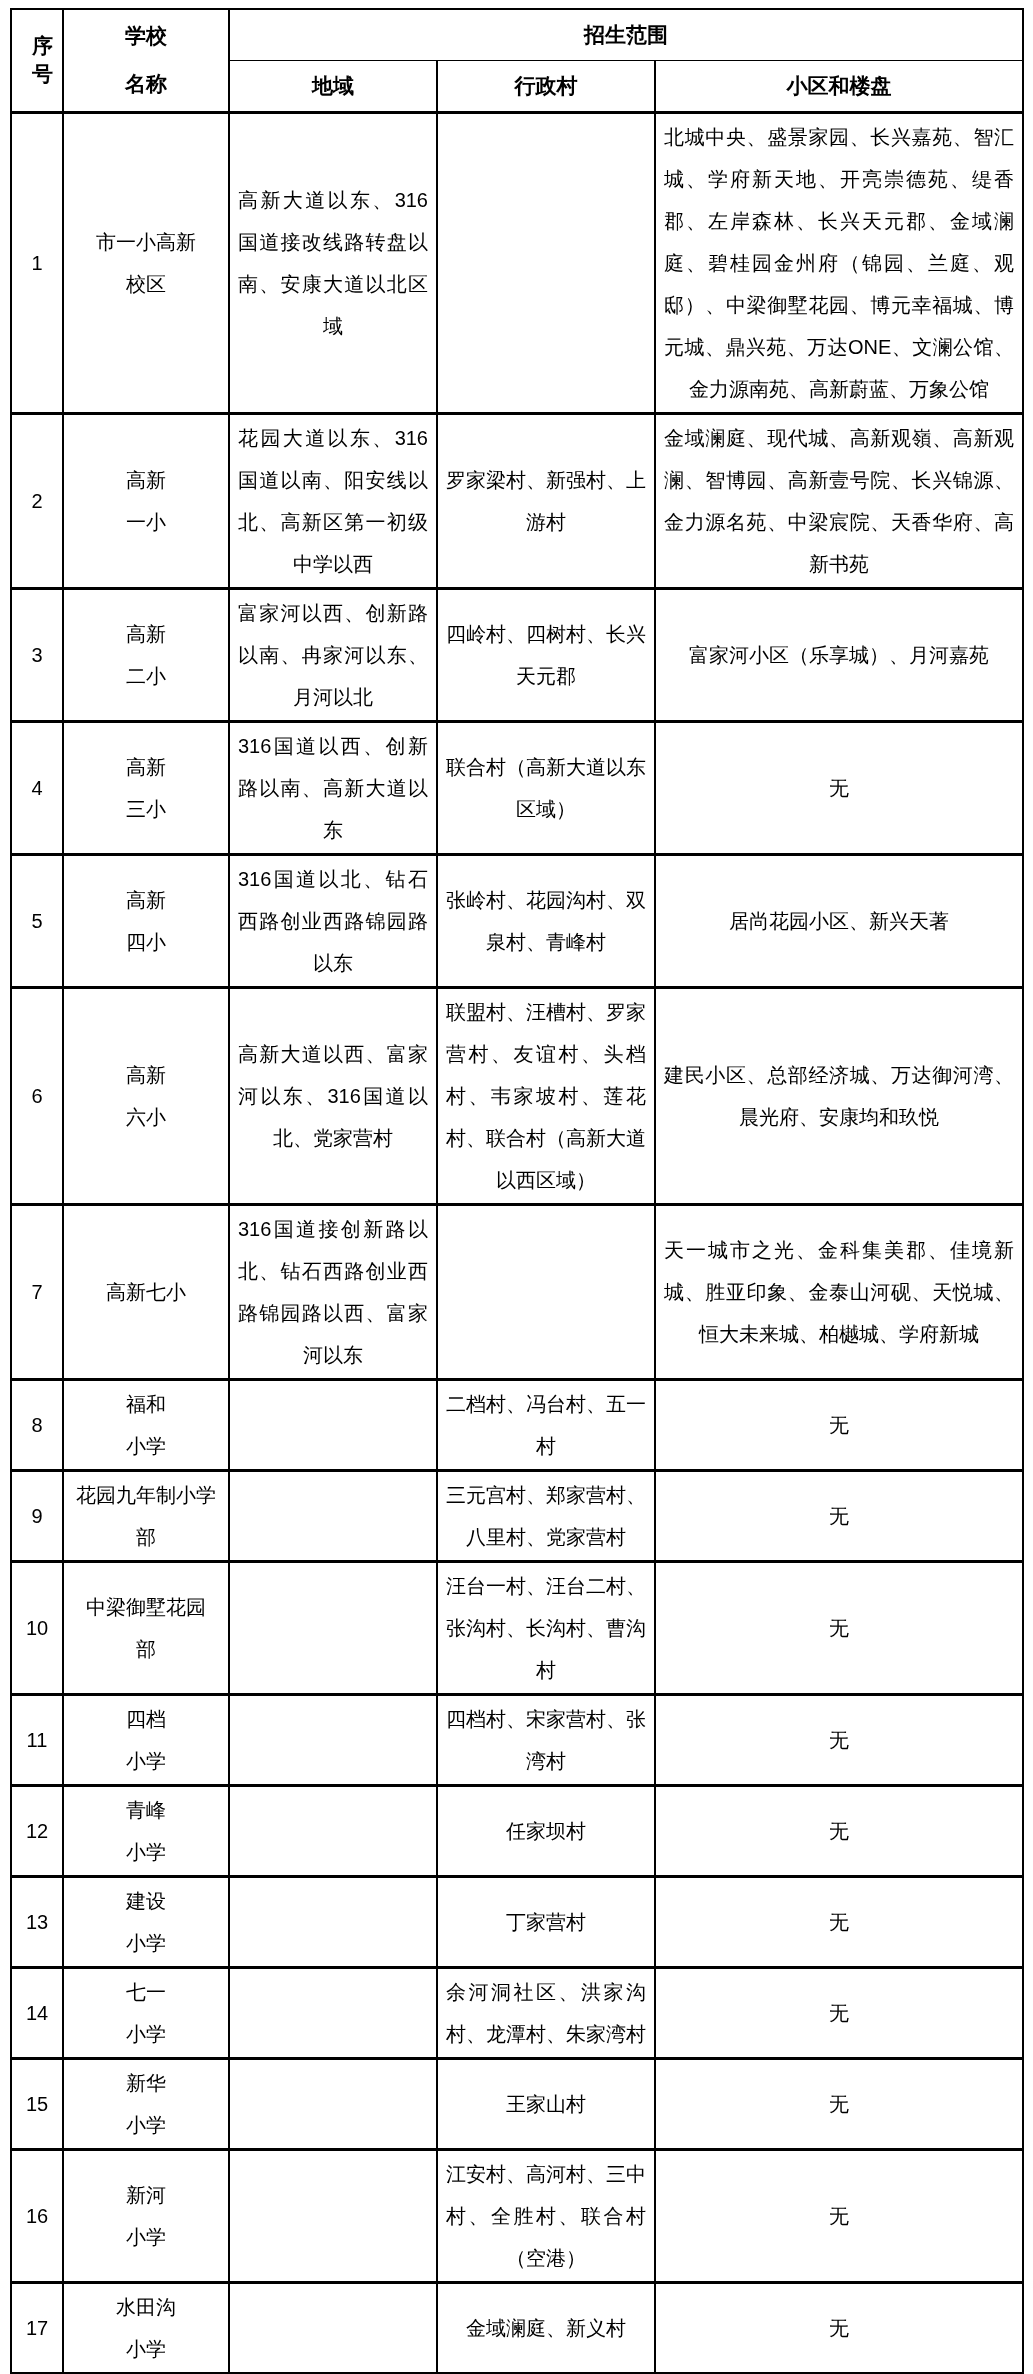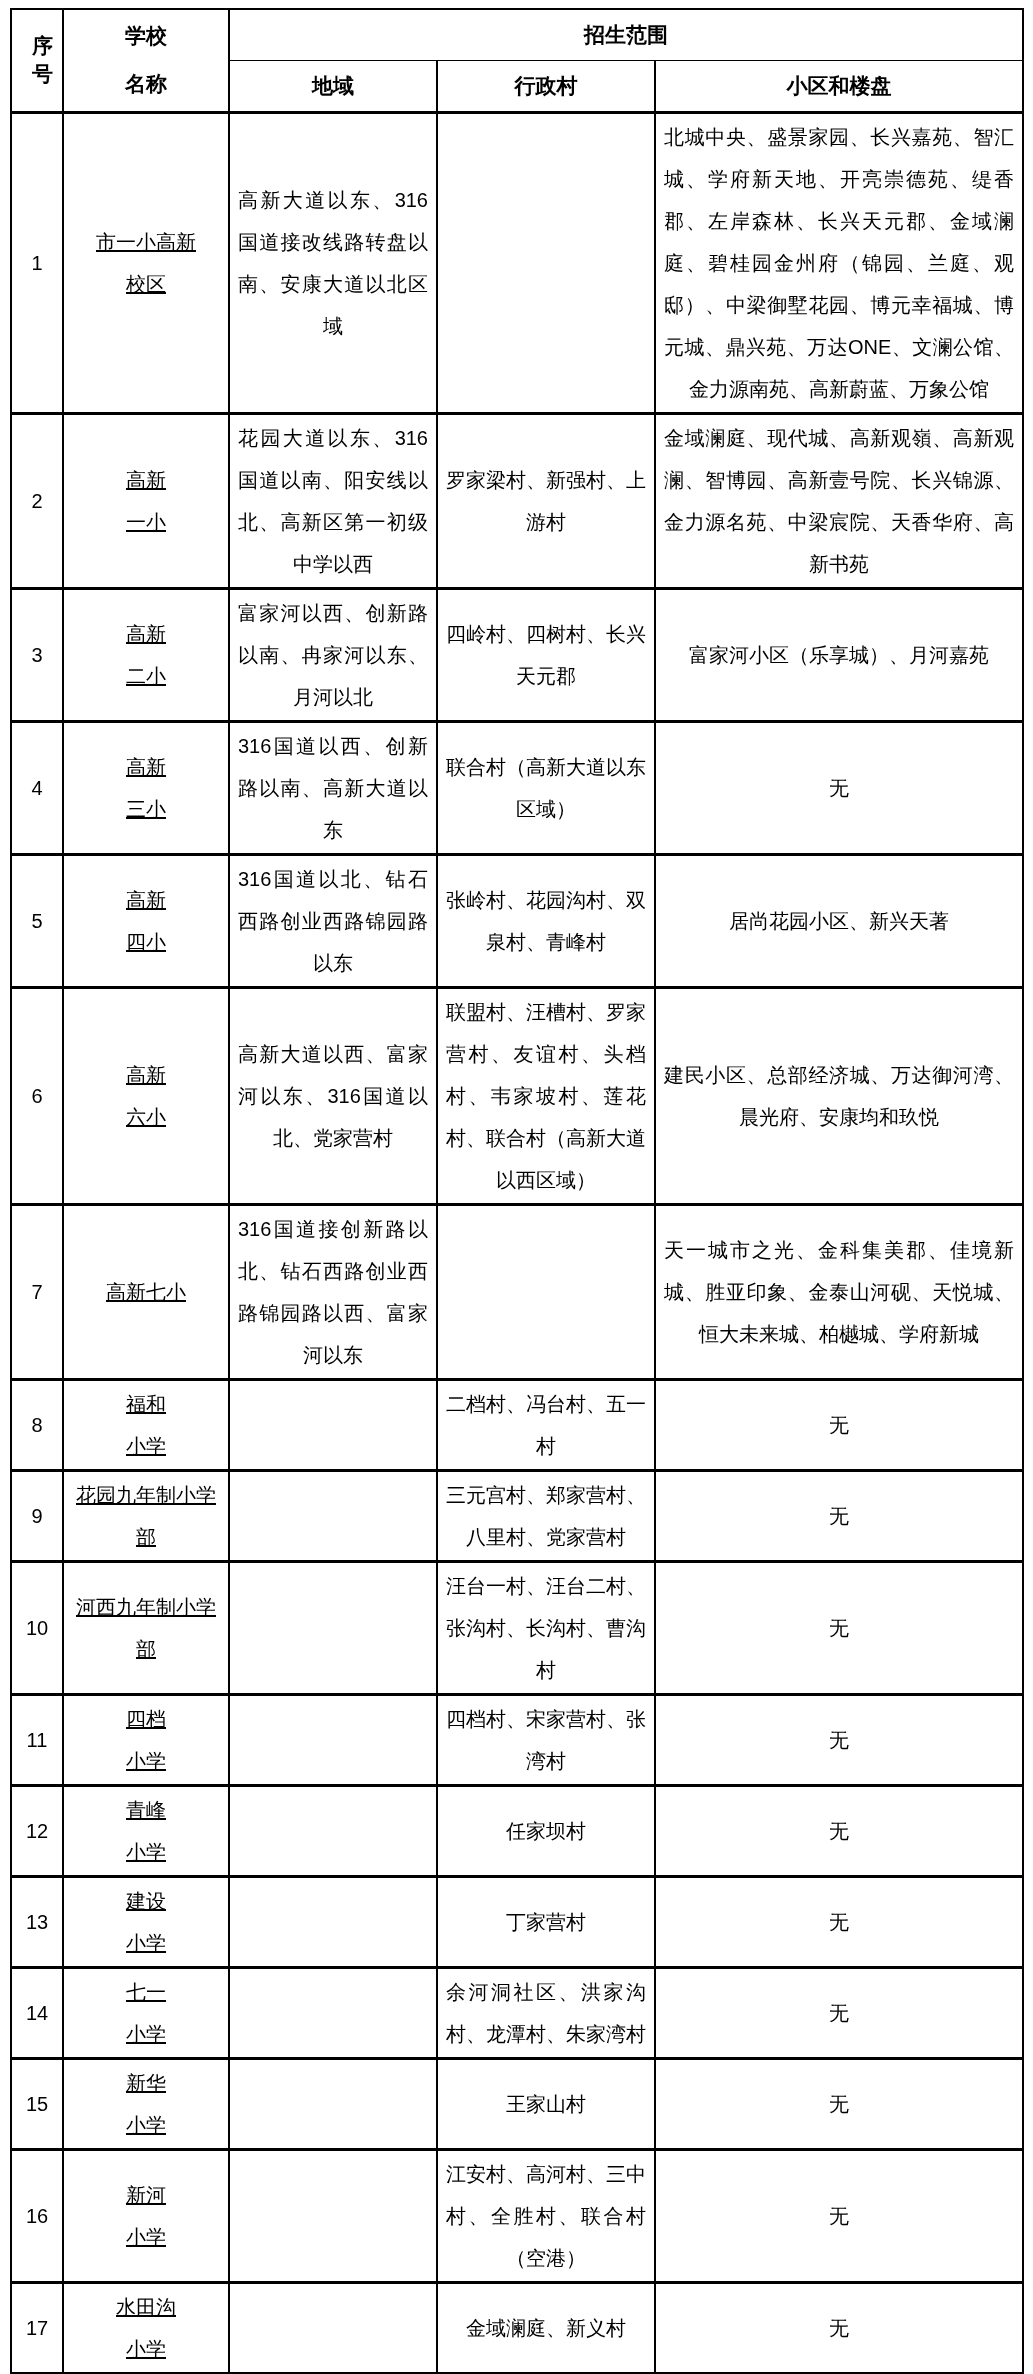--- a/index.html
+++ b/index.html
@@ -56,21 +56,20 @@
     text-align: justify;
     text-align-last: center;
   }
   td.c-no {
     text-align: center;
     text-align-last: center;
     padding: 2px 2px;
   }
   td.c-school {
     white-space: pre-line;
-    text-decoration: underline;
   }
 </style>
 </head>
 <body>
 
 <div class="page">
 
   <table class="school-table">
     <colgroup>
       <col class="c1">
@@ -168,21 +167,21 @@
       <td class="c-no">9</td>
       <td class="c-school">花园九年制小学
 部</td>
       <td class="c-region"></td>
       <td class="c-village">三元宫村、郑家营村、八里村、党家营村</td>
       <td class="c-estate">无</td>
     </tr>
 
     <tr>
       <td class="c-no">10</td>
-      <td class="c-school">河西九年制小学
+      <td class="c-school">中梁御墅花园
 部</td>
       <td class="c-region"></td>
       <td class="c-village">汪台一村、汪台二村、张沟村、长沟村、曹沟村</td>
       <td class="c-estate">无</td>
     </tr>
 
     <tr>
       <td class="c-no">11</td>
       <td class="c-school">四档
 小学</td>

